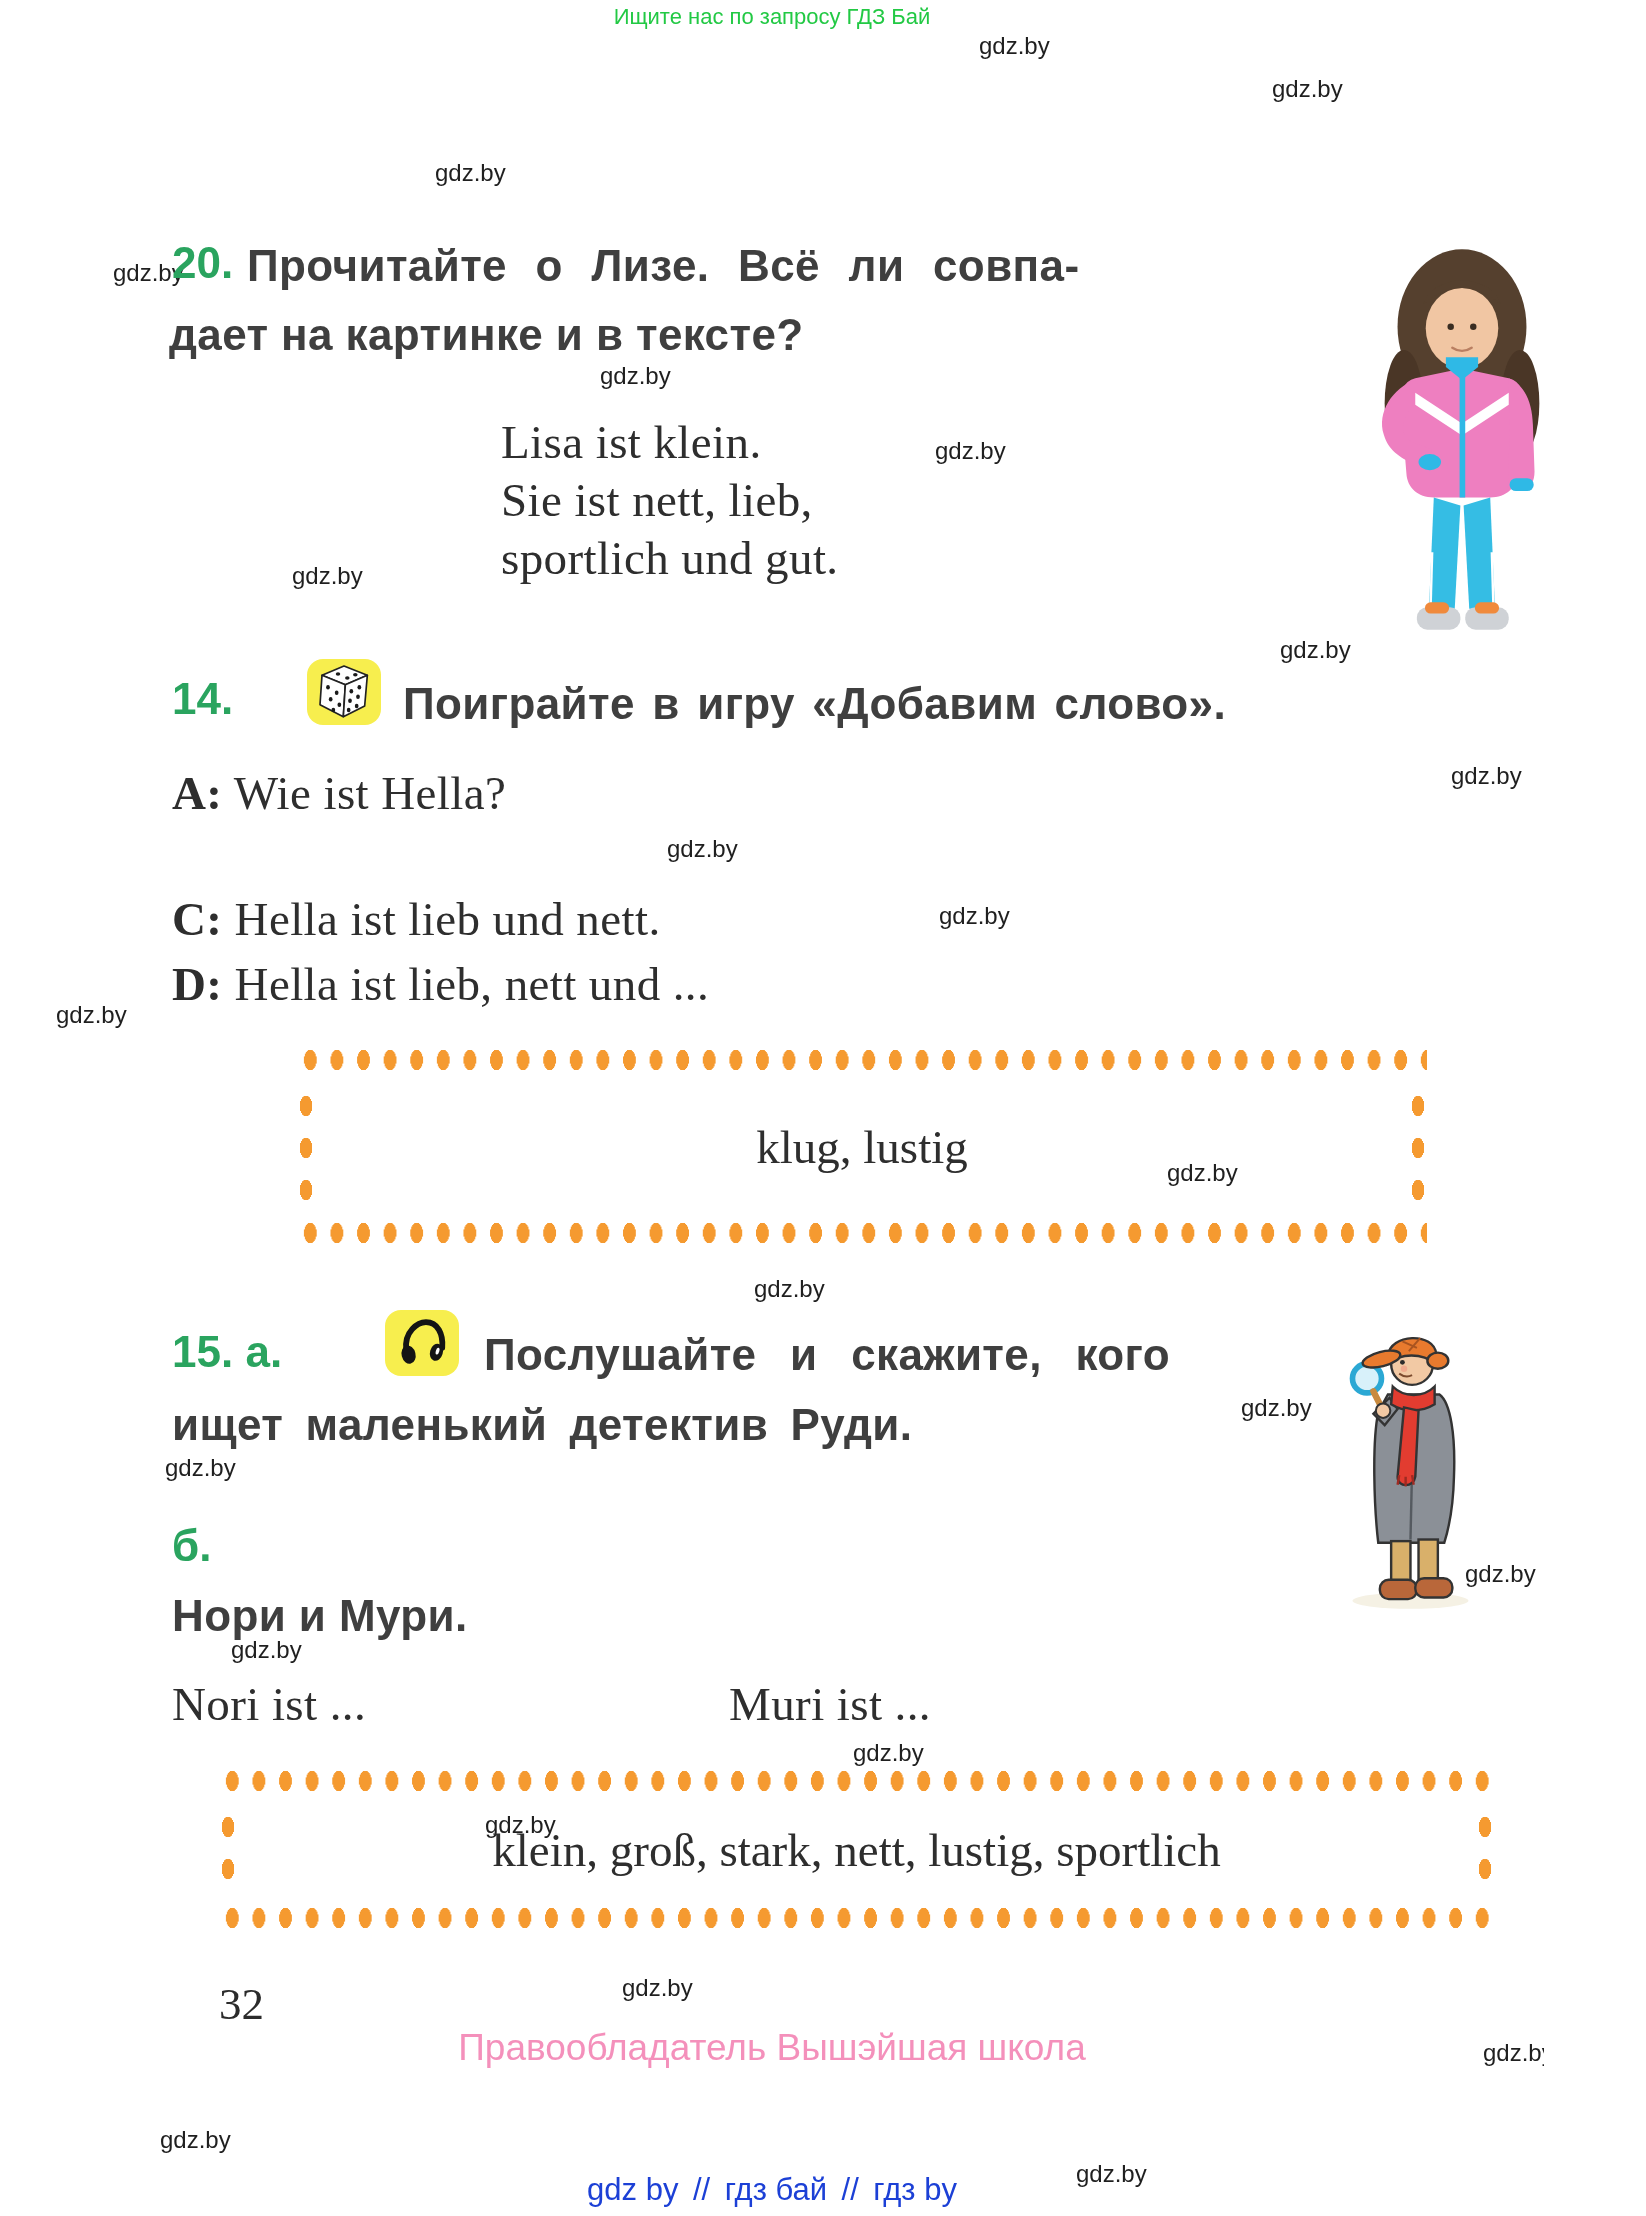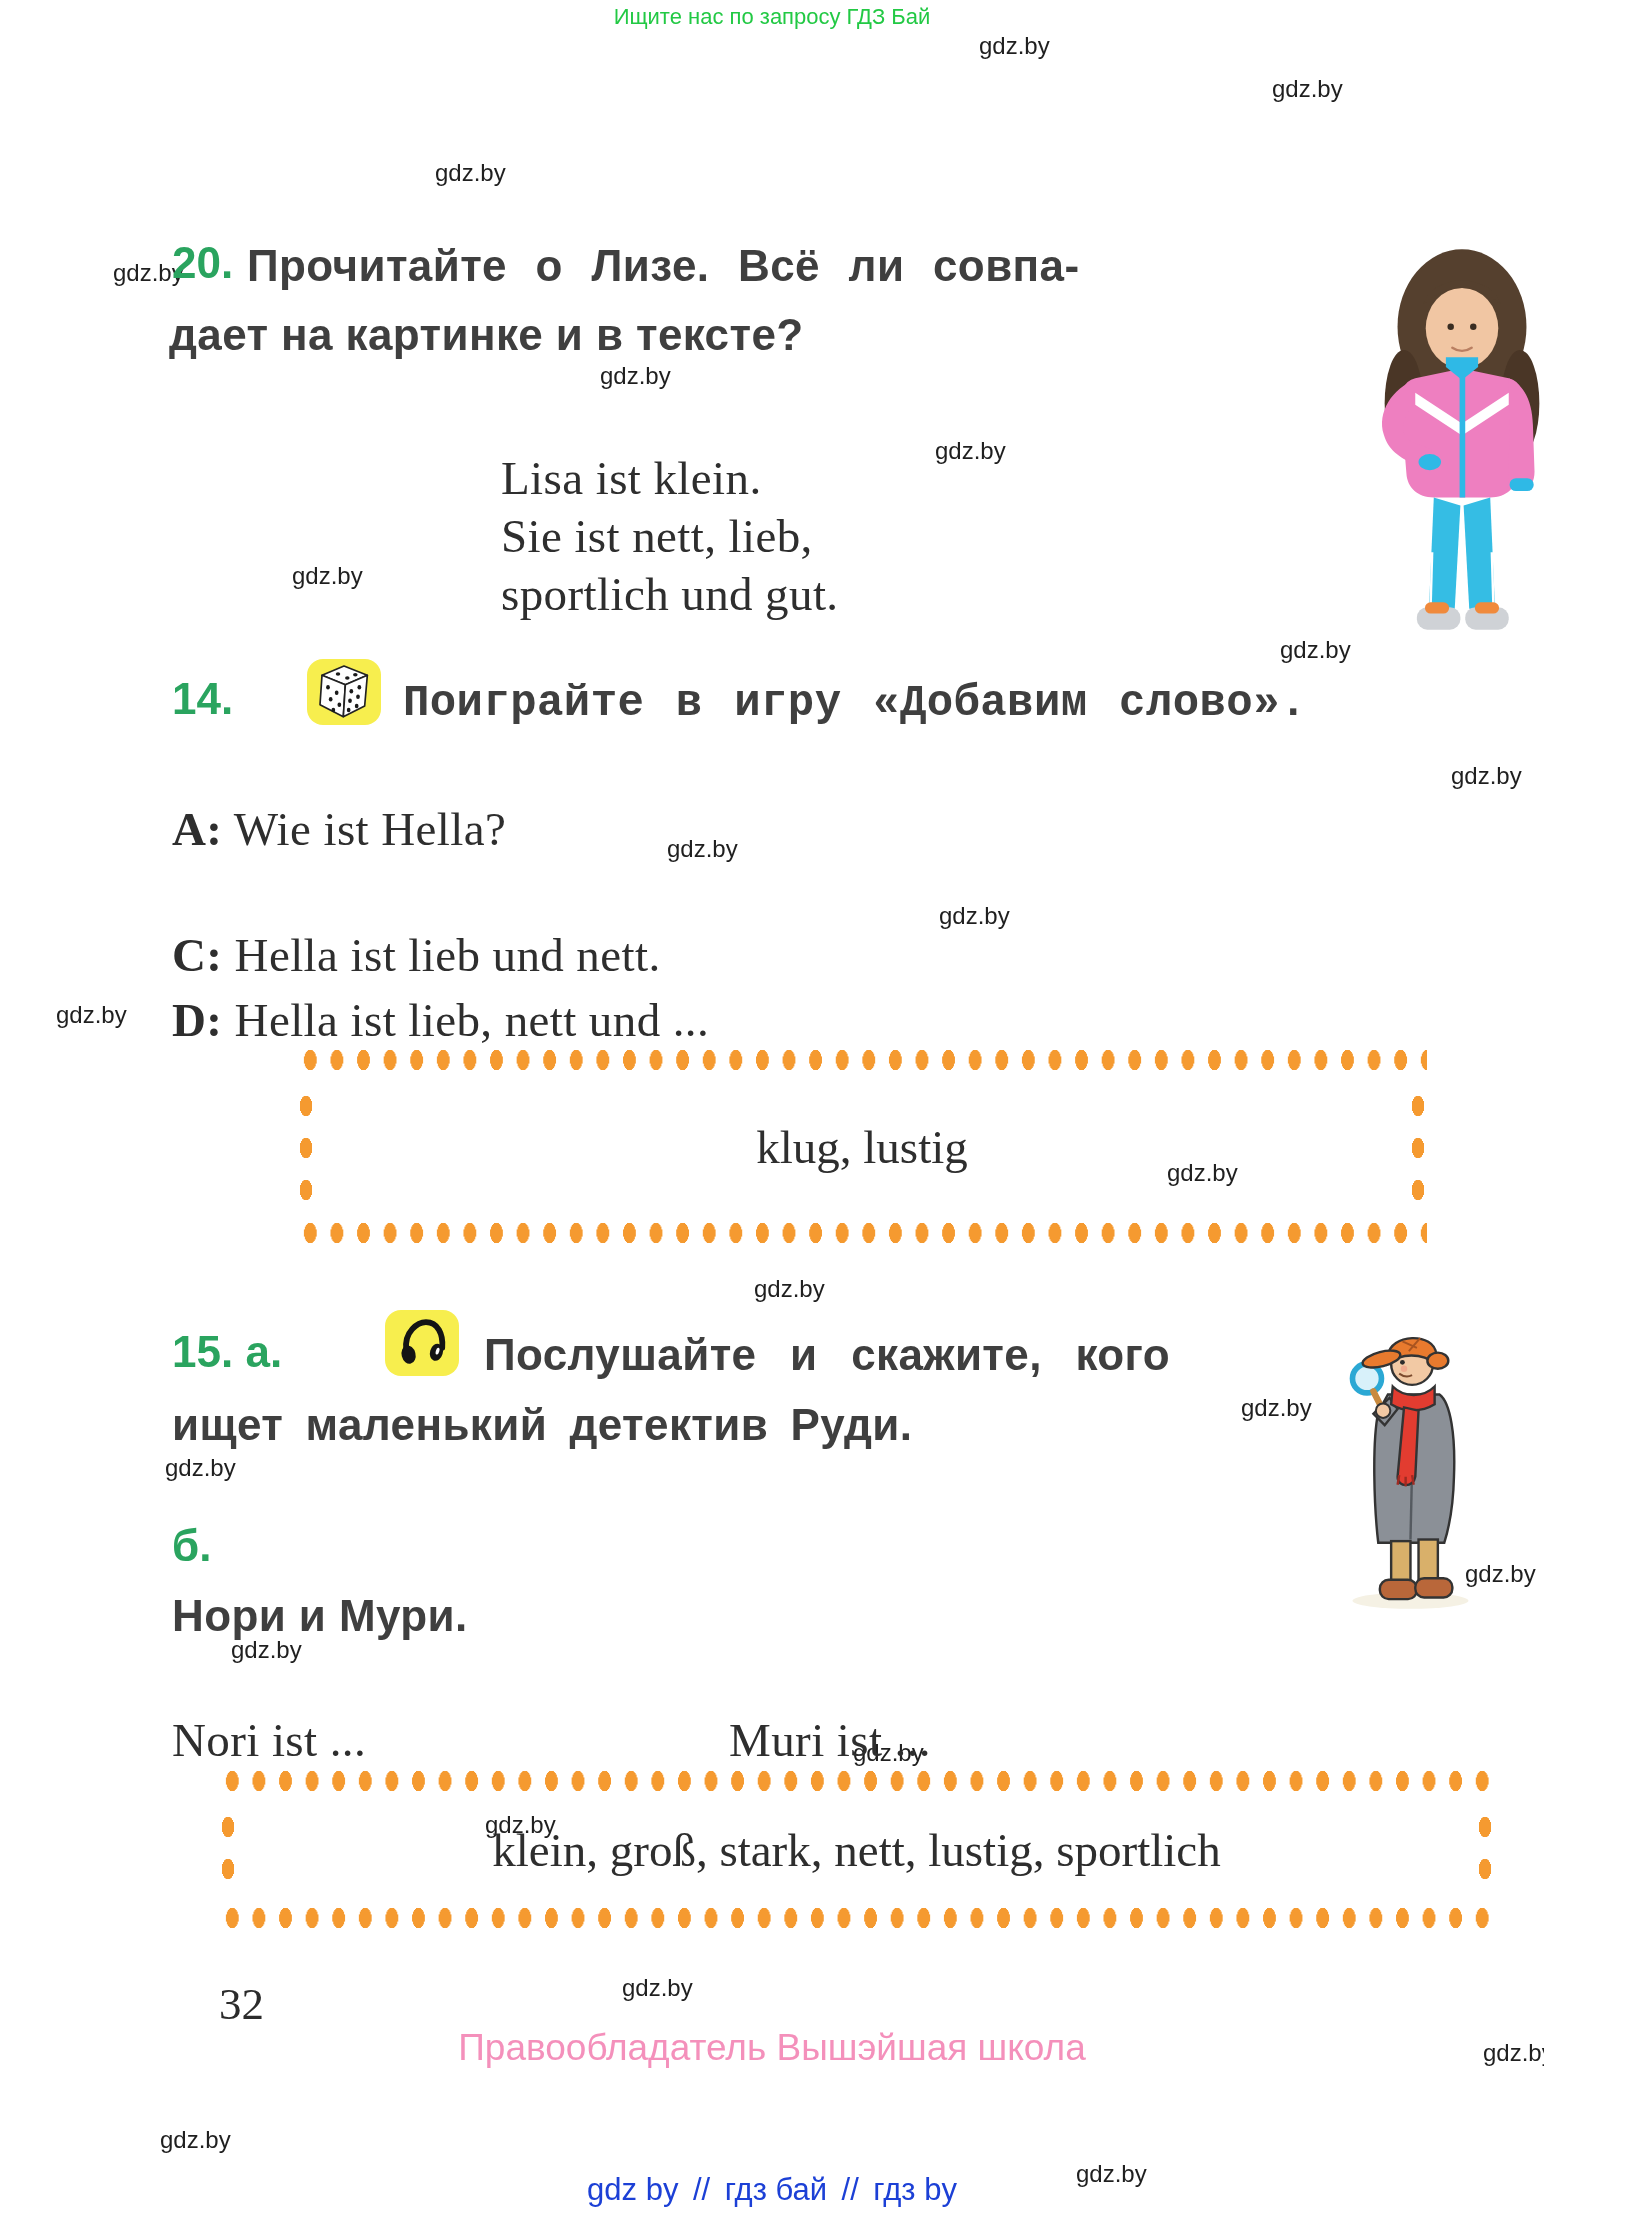--- a/index.html
+++ b/index.html
@@ -29,29 +29,28 @@
     position:absolute;color:var(--green);font:bold 44px/48px "Liberation Sans",sans-serif;white-space:nowrap;
   }
   .h{
     position:absolute;color:var(--ink);font:bold 44px/53px "Liberation Sans",sans-serif;white-space:nowrap;
     letter-spacing:0.4px;
     text-align:center;
   }
   .serif{
     position:absolute;color:var(--serif-ink);font:47px/58px "Liberation Serif",serif;white-space:nowrap;
     letter-spacing:0.4px;
-    margin-top:36px;
   }
   .serif b{font-weight:bold;}
   .icon-tile{
     position:absolute;width:74px;height:66px;border-radius:16px;background:var(--yellow);
     display:flex;align-items:center;justify-content:center;
   }
   .ex13-t1{word-spacing:16px;}
-  .ex14-t{word-spacing:4.8px;font-family:Liberation Mono, monospace;}
+  .ex14-t{word-spacing:4.8px;}
   .ex15a-t1{word-spacing:21px;}
   .ex15a-t2{word-spacing:9.7px;}
   .ex15b-t1{word-spacing:11.3px;}
   .dotted-box{position:absolute;}
   .dots-top,.dots-bottom{
     position:absolute;left:3.2px;right:3.2px;height:24px;
     background-image:radial-gradient(6.4px 10.5px at 50% 50%, var(--orange) 97%, transparent 100%);
     background-size:26.6px 24px;background-repeat:repeat-x;
   }
   .dots-top{top:0;}

